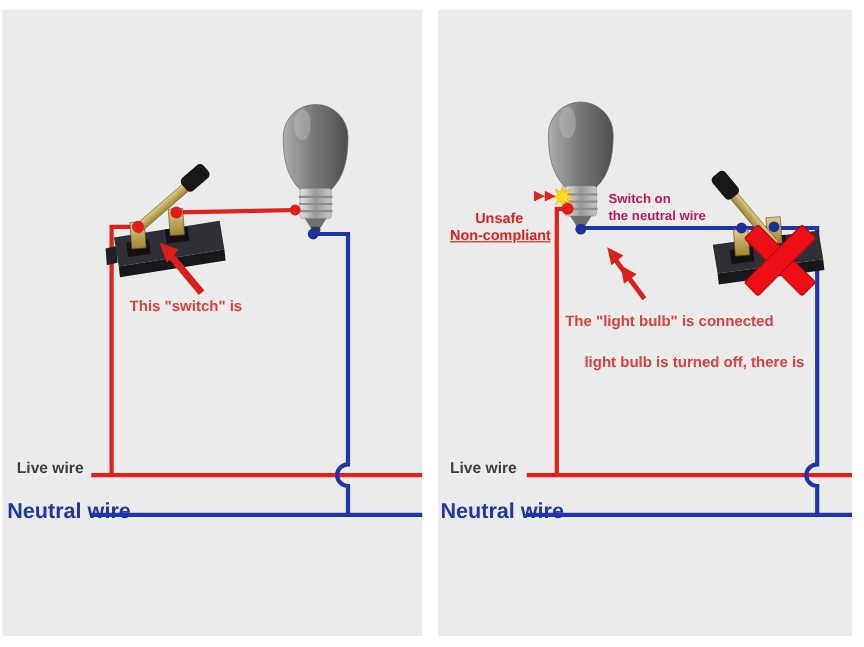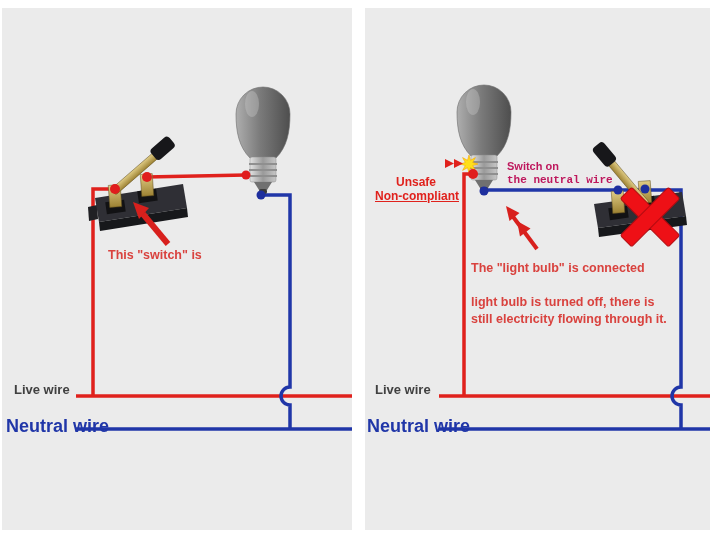--- a/index.html
+++ b/index.html
@@ -177,22 +177,21 @@
       <g>
         <line x1="172" y1="241" x2="146" y2="206" stroke="#d8201d" stroke-width="4"></line>
         <polygon points="141,198 154.5,205 144.5,213" fill="#d8201d"></polygon>
         <polygon points="152,213 165.5,220.5 155,228.5" fill="#d8201d"></polygon>
       </g>
     </svg>
 
     <div class="txt unsafe" style="left:0px;top:151px;width:71px;">Unsafe</div>
     <div class="txt unsafe" style="left:0px;top:165px;width:94px;text-decoration:underline;">Non-compliant</div>
     <div class="txt blue-note" style="left:142px;top:153px;">Switch on</div>
-    <div class="txt blue-note" style="left:142px;top:167px;font-family:Liberation Mono, monospace;">the neutral wire</div>
+    <div class="txt blue-note" style="left:142px;top:167px;">the neutral wire</div>
 
     <div class="txt red-note" style="left:106px;top:254px;">The "light bulb" is connected</div>
-    <div class="txt red-note" style="left:106px;top:288px;">light bulb is turned off, there is</div>
-    <div class="txt red-note" style="left:106px;top:305px;">still electricity flowing through it.</div>
+    <div class="txt red-note" style="left:122px;top:288px;">light bulb is turned off, there is</div>
 
     <div class="txt wire-label-live" style="left:10px;top:375px;">Live wire</div>
     <div class="txt wire-label-neutral" style="left:2px;top:409px;">Neutral wire</div>
   </section>
 </div>
 
 </body></html>

